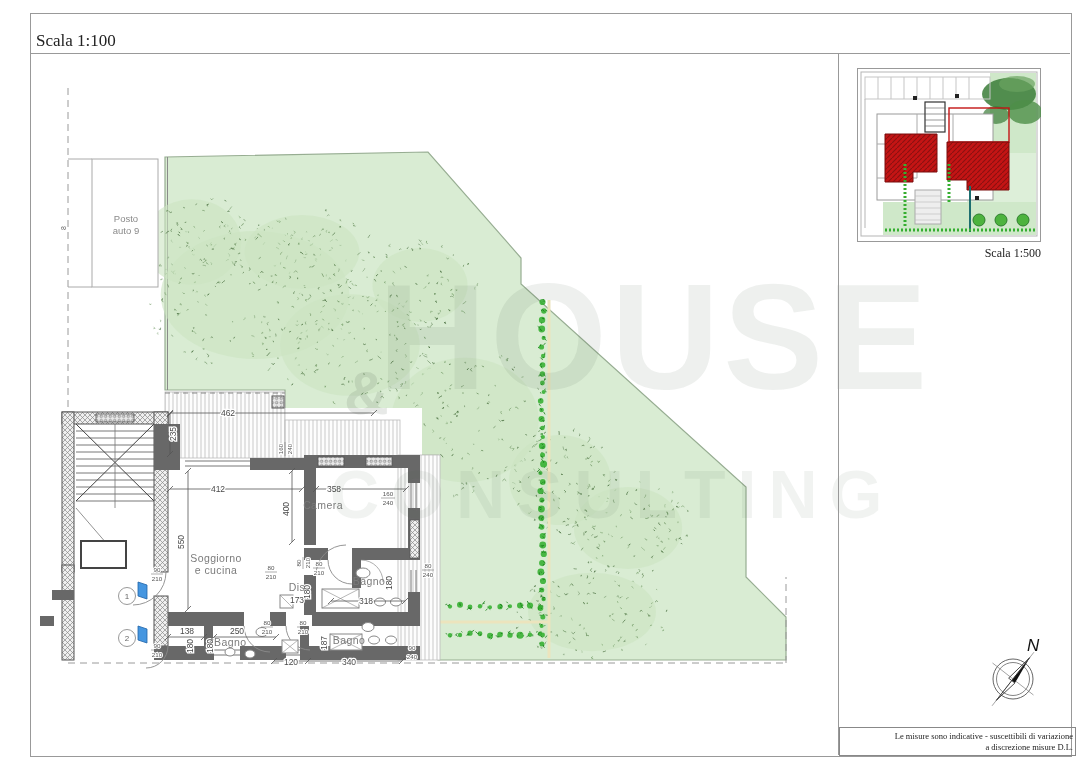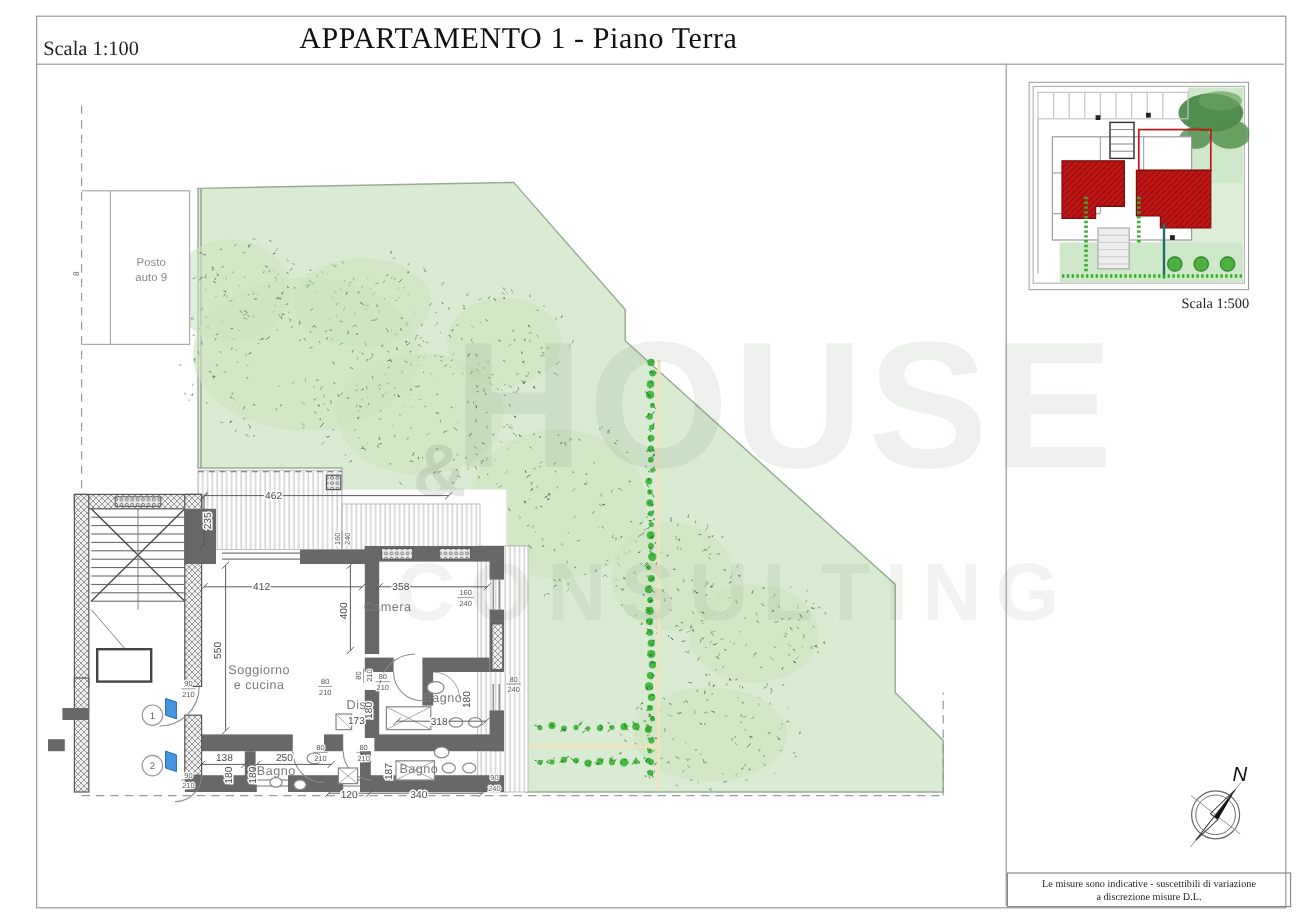--- a/index.html
+++ b/index.html
@@ -13,21 +13,21 @@
   .plan-svg{position:absolute;left:0;top:0;}
   .watermark{position:absolute;pointer-events:none;font-weight:700;color:rgba(70,88,70,0.09);line-height:1;}
   .wm1{left:378px;top:262px;font-size:150px;letter-spacing:4px;}
   .wm-amp{left:344px;top:362px;font-size:62px;color:rgba(70,88,70,0.13);}
   .wm2{left:330px;top:460px;font-size:68px;letter-spacing:12px;color:rgba(70,88,70,0.075);}
   .right-panel{position:absolute;left:838px;top:53px;width:232px;height:702px;border-left:1px solid #999;}
   .inset-box{position:absolute;left:18px;top:15px;width:184px;height:174px;}
   .scale-inset{position:absolute;right:30px;top:193px;font-family:"Liberation Serif",serif;font-size:12px;color:#222;margin-left:29px;}
   .compass{position:absolute;left:130px;top:560px;}
   .disclaimer{position:absolute;left:0px;top:674px;width:231px;border:1px solid #888;
-              font-family:"Liberation Serif",serif;font-size:8.5px;color:#222;text-align:center;
+              font-family:"Liberation Serif",serif;font-size:8.5px;color:#222;text-align:right;
               padding:3px 2px;line-height:1.25;}
   text{font-family:"Liberation Sans",sans-serif;}
   .dim{font-size:8.5px;fill:#4a4a4a;paint-order:stroke;stroke:#ffffff;stroke-width:2.5px;text-anchor:middle;}
   .frac{font-size:6.2px;fill:#555;paint-order:stroke;stroke:#ffffff;stroke-width:2px;text-anchor:middle;}
   .roomlbl{font-size:10.5px;fill:#7b7b7b;text-anchor:middle;letter-spacing:.4px;}
   .parklbl{font-size:9.5px;fill:#8a8a8a;text-anchor:middle;}
   .mark{font-size:8px;fill:#666;text-anchor:middle;}
 </style>
 </head>
 <body>
@@ -1557,21 +1557,20 @@
       <text class="roomlbl" x="349" y="644">Bagno</text>
     </g>
   </svg>
 
   <div class="watermark wm1">HOUSE</div>
   <div class="watermark wm-amp">&amp;</div>
   <div class="watermark wm2">CONSULTING</div>
 
   <div class="frame"></div>
   <div class="titlebar">
-    <div class="title">APPARTAMENTO 1 - Piano Terra</div>
     <div class="scale-main">Scala 1:100</div>
   </div>
 
   <div class="right-panel">
     <svg class="inset-box" width="184" height="174" viewBox="0 0 184 174">
       <defs>
         <pattern id="redHatch" width="5" height="5" patternUnits="userSpaceOnUse">
           <rect width="5" height="5" fill="#c41414"></rect>
             <path d="M0,5 L5,0" stroke="#8c0f0f" stroke-width="1.2"></path>
         </pattern>

